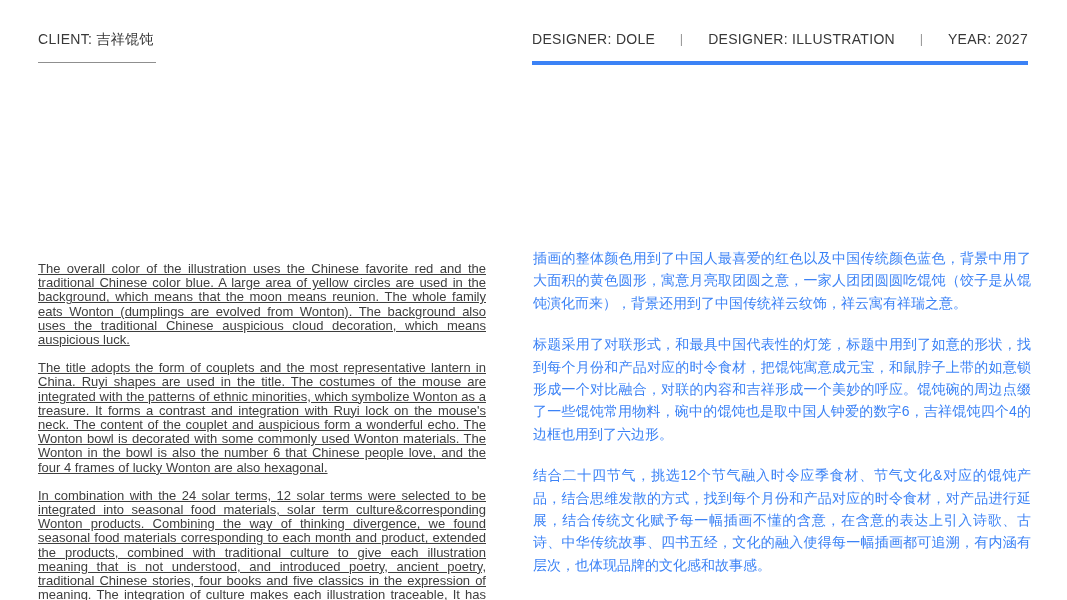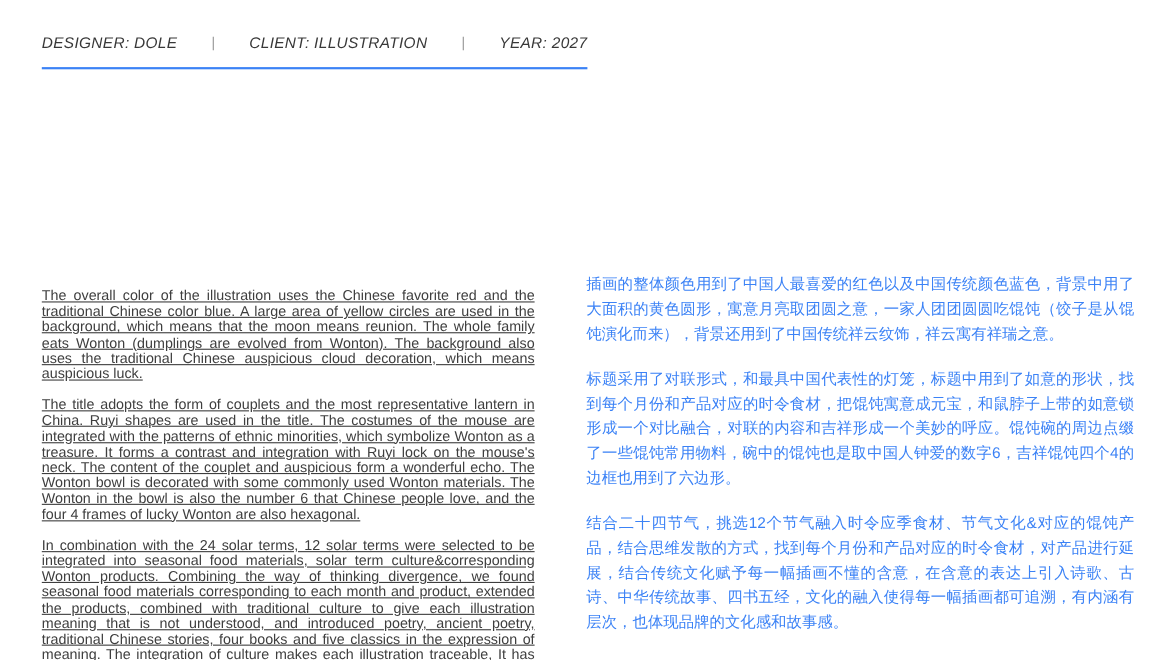--- a/index.html
+++ b/index.html
@@ -37,24 +37,23 @@
   .topbar-left {
     border-bottom: 1px solid #8f8f8f;
     padding: 0 2px 13px 0;
     white-space: nowrap;
   }
   .topbar-right {
     width: 496px;
     display: flex;
     justify-content: space-between;
     align-items: flex-start;
-    border-bottom: 2px solid #3b82f6;
+    border-bottom: 4px solid #3b82f6;
     padding-bottom: 14px;
     white-space: nowrap;
-    font-style: italic;
   }
   .sep {
     color: #9a9a9a;
     font-weight: 300;
     font-size: 13px;
   }
   
   .col {
     position: absolute;
     text-align: justify;
@@ -81,24 +80,27 @@
   }
   .col-zh p { margin-bottom: 19px; }
   .col-zh p:last-child { margin-bottom: 15px; }
 </style>
 </head>
 <body>
 
 <div class="page">
 
   <header class="topbar">
+    <div class="topbar-left">
+      <span>CLIENT: 吉祥馄饨</span>
+    </div>
     <div class="topbar-right">
       <span>DESIGNER: DOLE</span>
       <span class="sep">|</span>
-      <span>CLIENT: ILLUSTRATION</span>
+      <span>DESIGNER: ILLUSTRATION</span>
       <span class="sep">|</span>
       <span>YEAR: 2027</span>
     </div>
   </header>
 
   <main>
     <section class="col col-en">
       <p>The overall color of the illustration uses the Chinese favorite red and the traditional Chinese color blue. A large area of yellow circles are used in the background, which means that the moon means reunion. The whole family eats Wonton (dumplings are evolved from Wonton). The background also uses the traditional Chinese auspicious cloud decoration, which means auspicious luck.</p>
       <p>The title adopts the form of couplets and the most representative lantern in China. Ruyi shapes are used in the title. The costumes of the mouse are integrated with the patterns of ethnic minorities, which symbolize Wonton as a treasure. It forms a contrast and integration with Ruyi lock on the mouse's neck. The content of the couplet and auspicious form a wonderful echo. The Wonton bowl is decorated with some commonly used Wonton materials. The Wonton in the bowl is also the number 6 that Chinese people love, and the four 4 frames of lucky Wonton are also hexagonal.</p>
       <p>In combination with the 24 solar terms, 12 solar terms were selected to be integrated into seasonal food materials, solar term culture&amp;corresponding Wonton products. Combining the way of thinking divergence, we found seasonal food materials corresponding to each month and product, extended the products, combined with traditional culture to give each illustration meaning that is not understood, and introduced poetry, ancient poetry, traditional Chinese stories, four books and five classics in the expression of meaning. The integration of culture makes each illustration traceable, It has connotations and levels, and also reflects the brand's sense of culture and story.</p>

